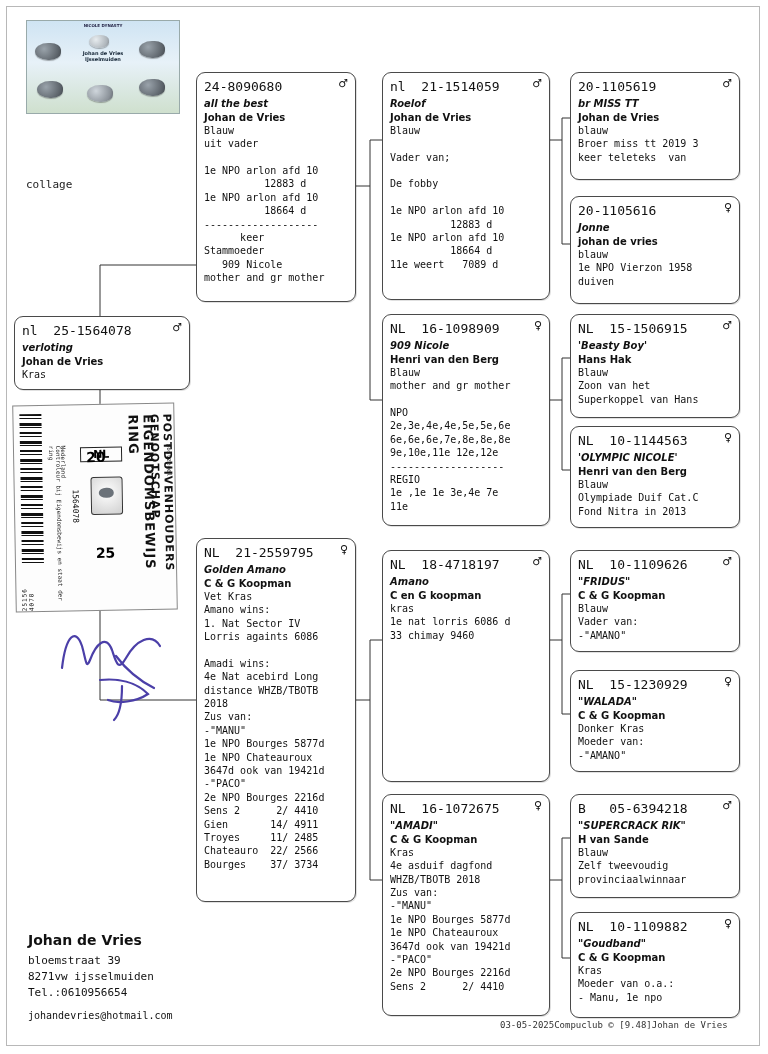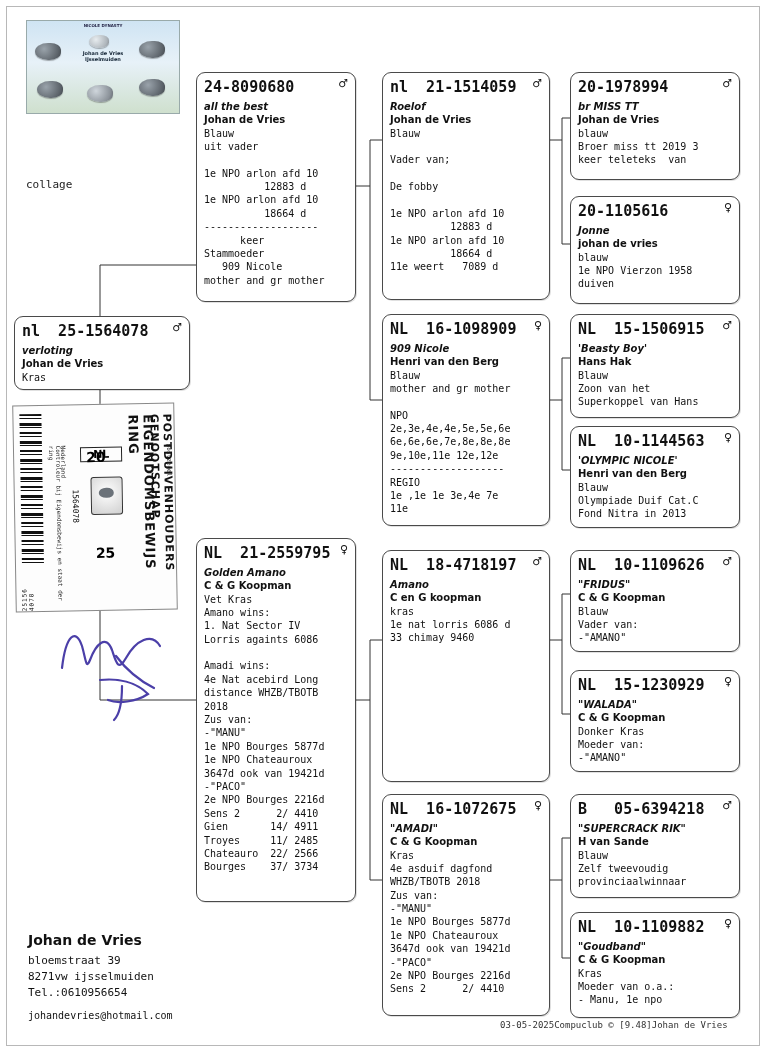--- a/index.html
+++ b/index.html
@@ -222,22 +222,22 @@
     background: #ffffff;
     padding: 5px 7px 4px 7px;
     font-size: 10px;
     line-height: 1.33;
     color: #111;
     overflow: hidden;
     box-shadow: 1px 1px 0 rgba(0,0,0,0.12);
   }
   .card .hdr {
     font-family: "DejaVu Sans Mono", monospace;
-    font-weight: bold;
-    font-size: 15px;
+    font-weight: normal;
+    font-size: 13px;
     white-space: pre;
     margin-bottom: 2px;
   }
   .card .sex {
     float: right;
     font-family: "DejaVu Sans", sans-serif;
     font-size: 11px;
     font-weight: bold;
     line-height: 1;
   }
@@ -462,21 +462,21 @@
 1e NPO Bourges 5877d
 1e NPO Chateauroux
 3647d ook van 19421d
 -"PACO"
 2e NPO Bourges 2216d
 Sens 2      2/ 4410</div>
   </div>
 
   <div class="card" id="card-g3-1">
     <div class="sex">♂</div>
-    <div class="hdr">20-1978994</div>
+    <div class="hdr">20-1105619</div>
     <div class="nick">br MISS TT</div>
     <div class="owner">Johan de Vries</div>
     <div class="lines">blauw
 Broer miss tt 2019 3
 keer teleteks  van</div>
   </div>
   <div class="card" id="card-g3-2">
     <div class="sex">♀</div>
     <div class="hdr">20-1105616</div>
     <div class="nick">Jonne</div>

